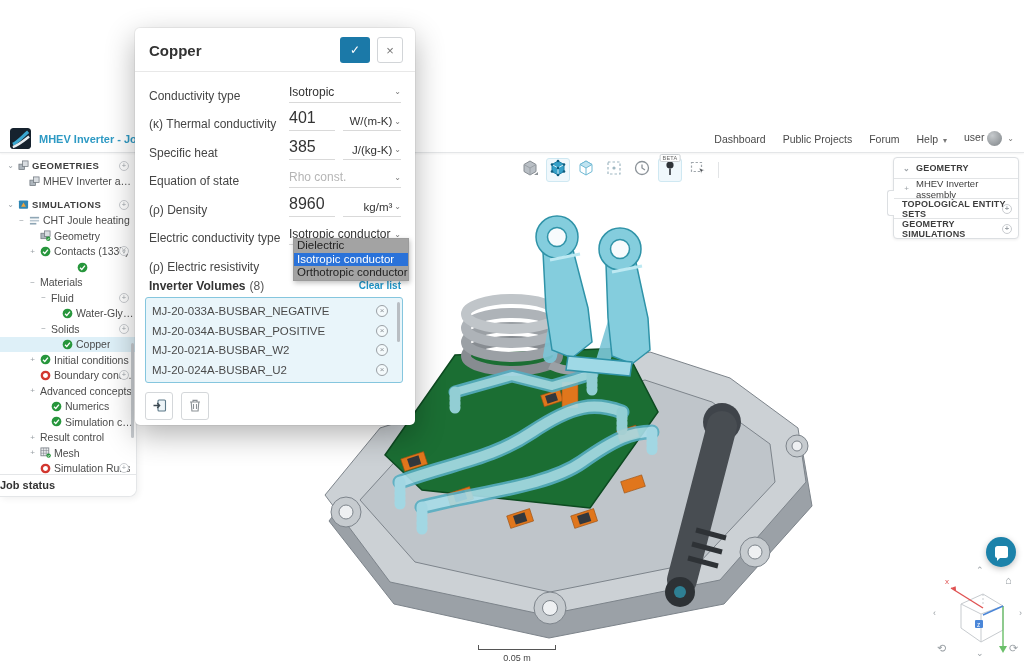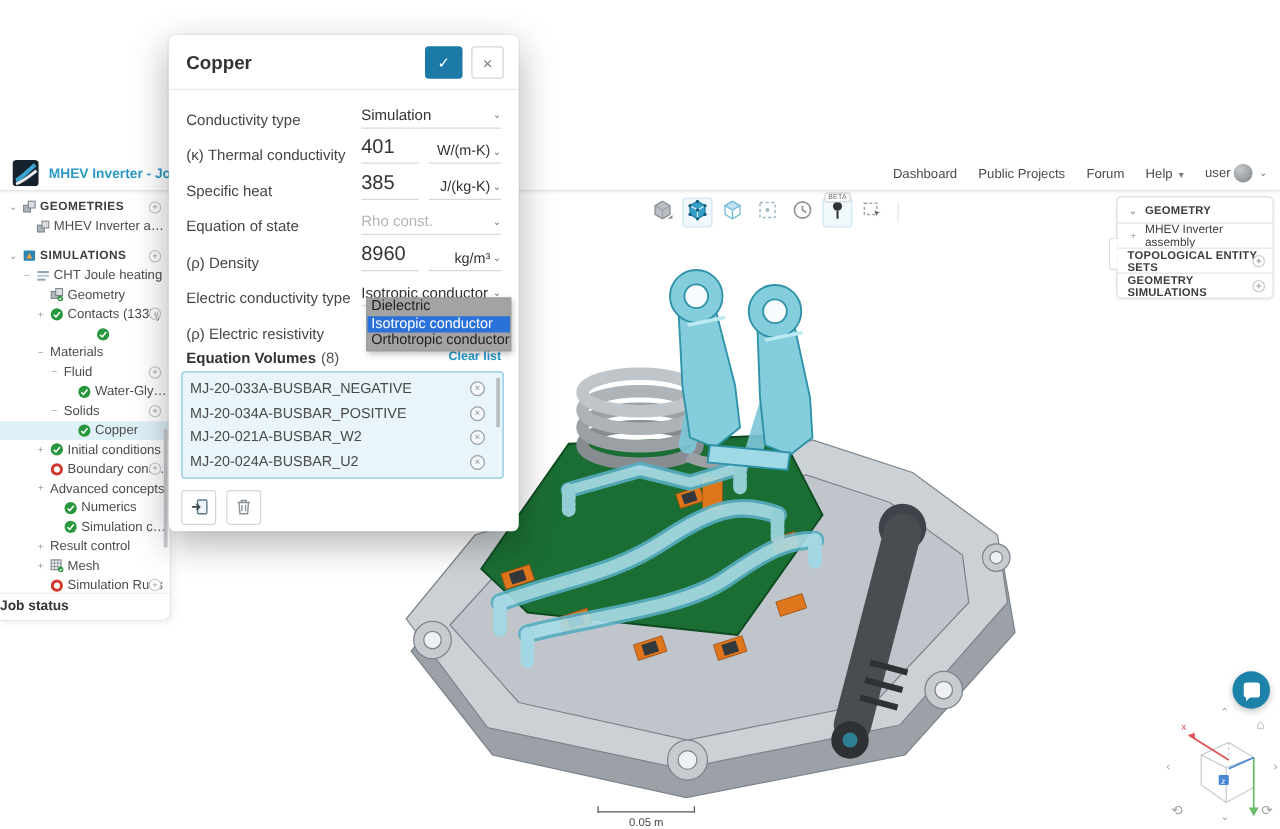--- a/index.html
+++ b/index.html
@@ -475,21 +475,21 @@
     <div class="m-head">
       <div class="m-title">Copper</div>
       <div class="m-confirm" id="mConfirm" style="background: rgb(27, 121, 168);">✓</div>
       <div class="m-close">×</div>
     </div>
     <div class="m-body" id="mFields">
         <div class="frow">
           <div class="flabel">Conductivity type</div>
           <div class="fctrl">
             <div class="fselect">
-              <span class="val">Simulation</span>
+              <span class="val">Isotropic</span>
               <span class="chev">⌄</span>
             </div>
           </div>
         </div>
         <div class="frow">
           <div class="flabel">(κ) Thermal conductivity</div>
           <div class="fctrl">
             <div class="finput">401</div>
             <div class="funit">
               <span>W/(m-K)</span>
@@ -534,21 +534,21 @@
               <span class="chev">⌄</span>
             </div>
           </div>
         </div>
         <div class="frow">
           <div class="flabel">(ρ) Electric resistivity</div>
           <div class="fctrl"></div>
         </div>
       </div>
     <div class="av-head">
-      <span class="av-title">Equation Volumes</span>
+      <span class="av-title">Inverter Volumes</span>
       <span class="av-count">(8)</span>
       <span class="clear-list" id="clearList" style="color: rgb(33, 150, 201);">Clear list</span>
     </div>
     <div class="vol-list" id="volList">
       <div class="vl-scroll"></div>
     <div class="vrow">
           <span>MJ-20-033A-BUSBAR_NEGATIVE</span>
           <span class="vx">×</span>
         </div>
         <div class="vrow">

